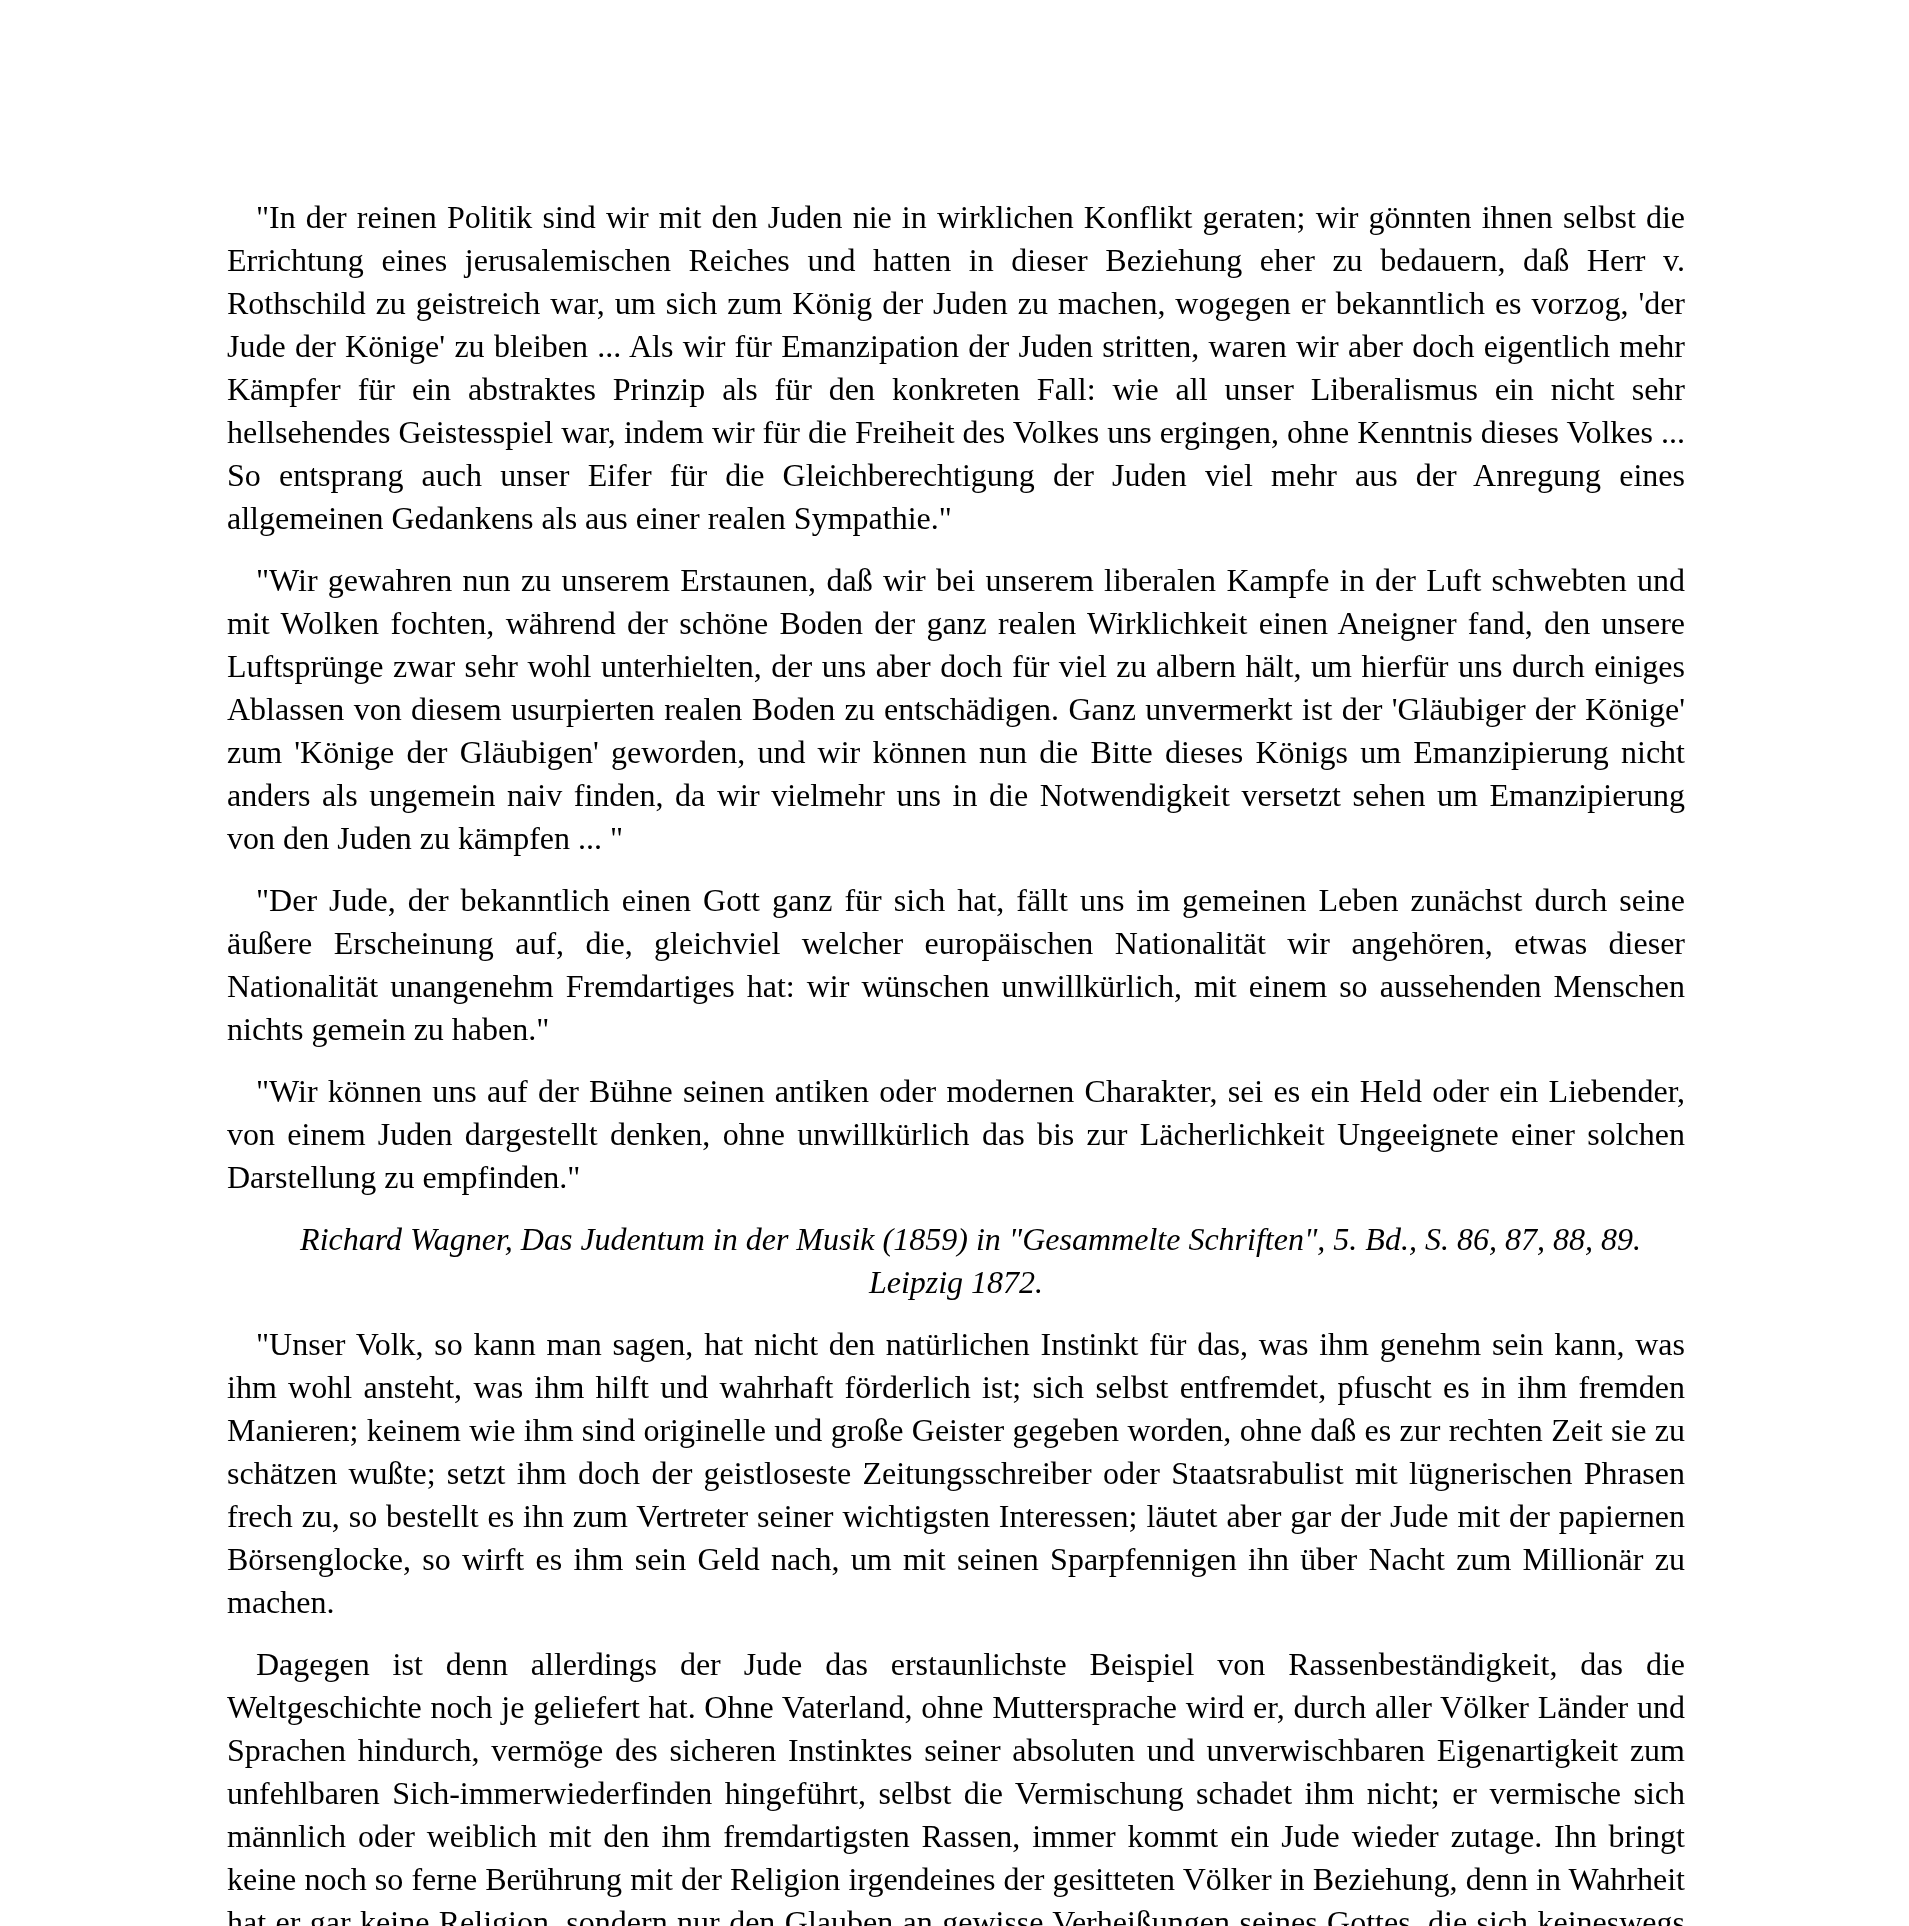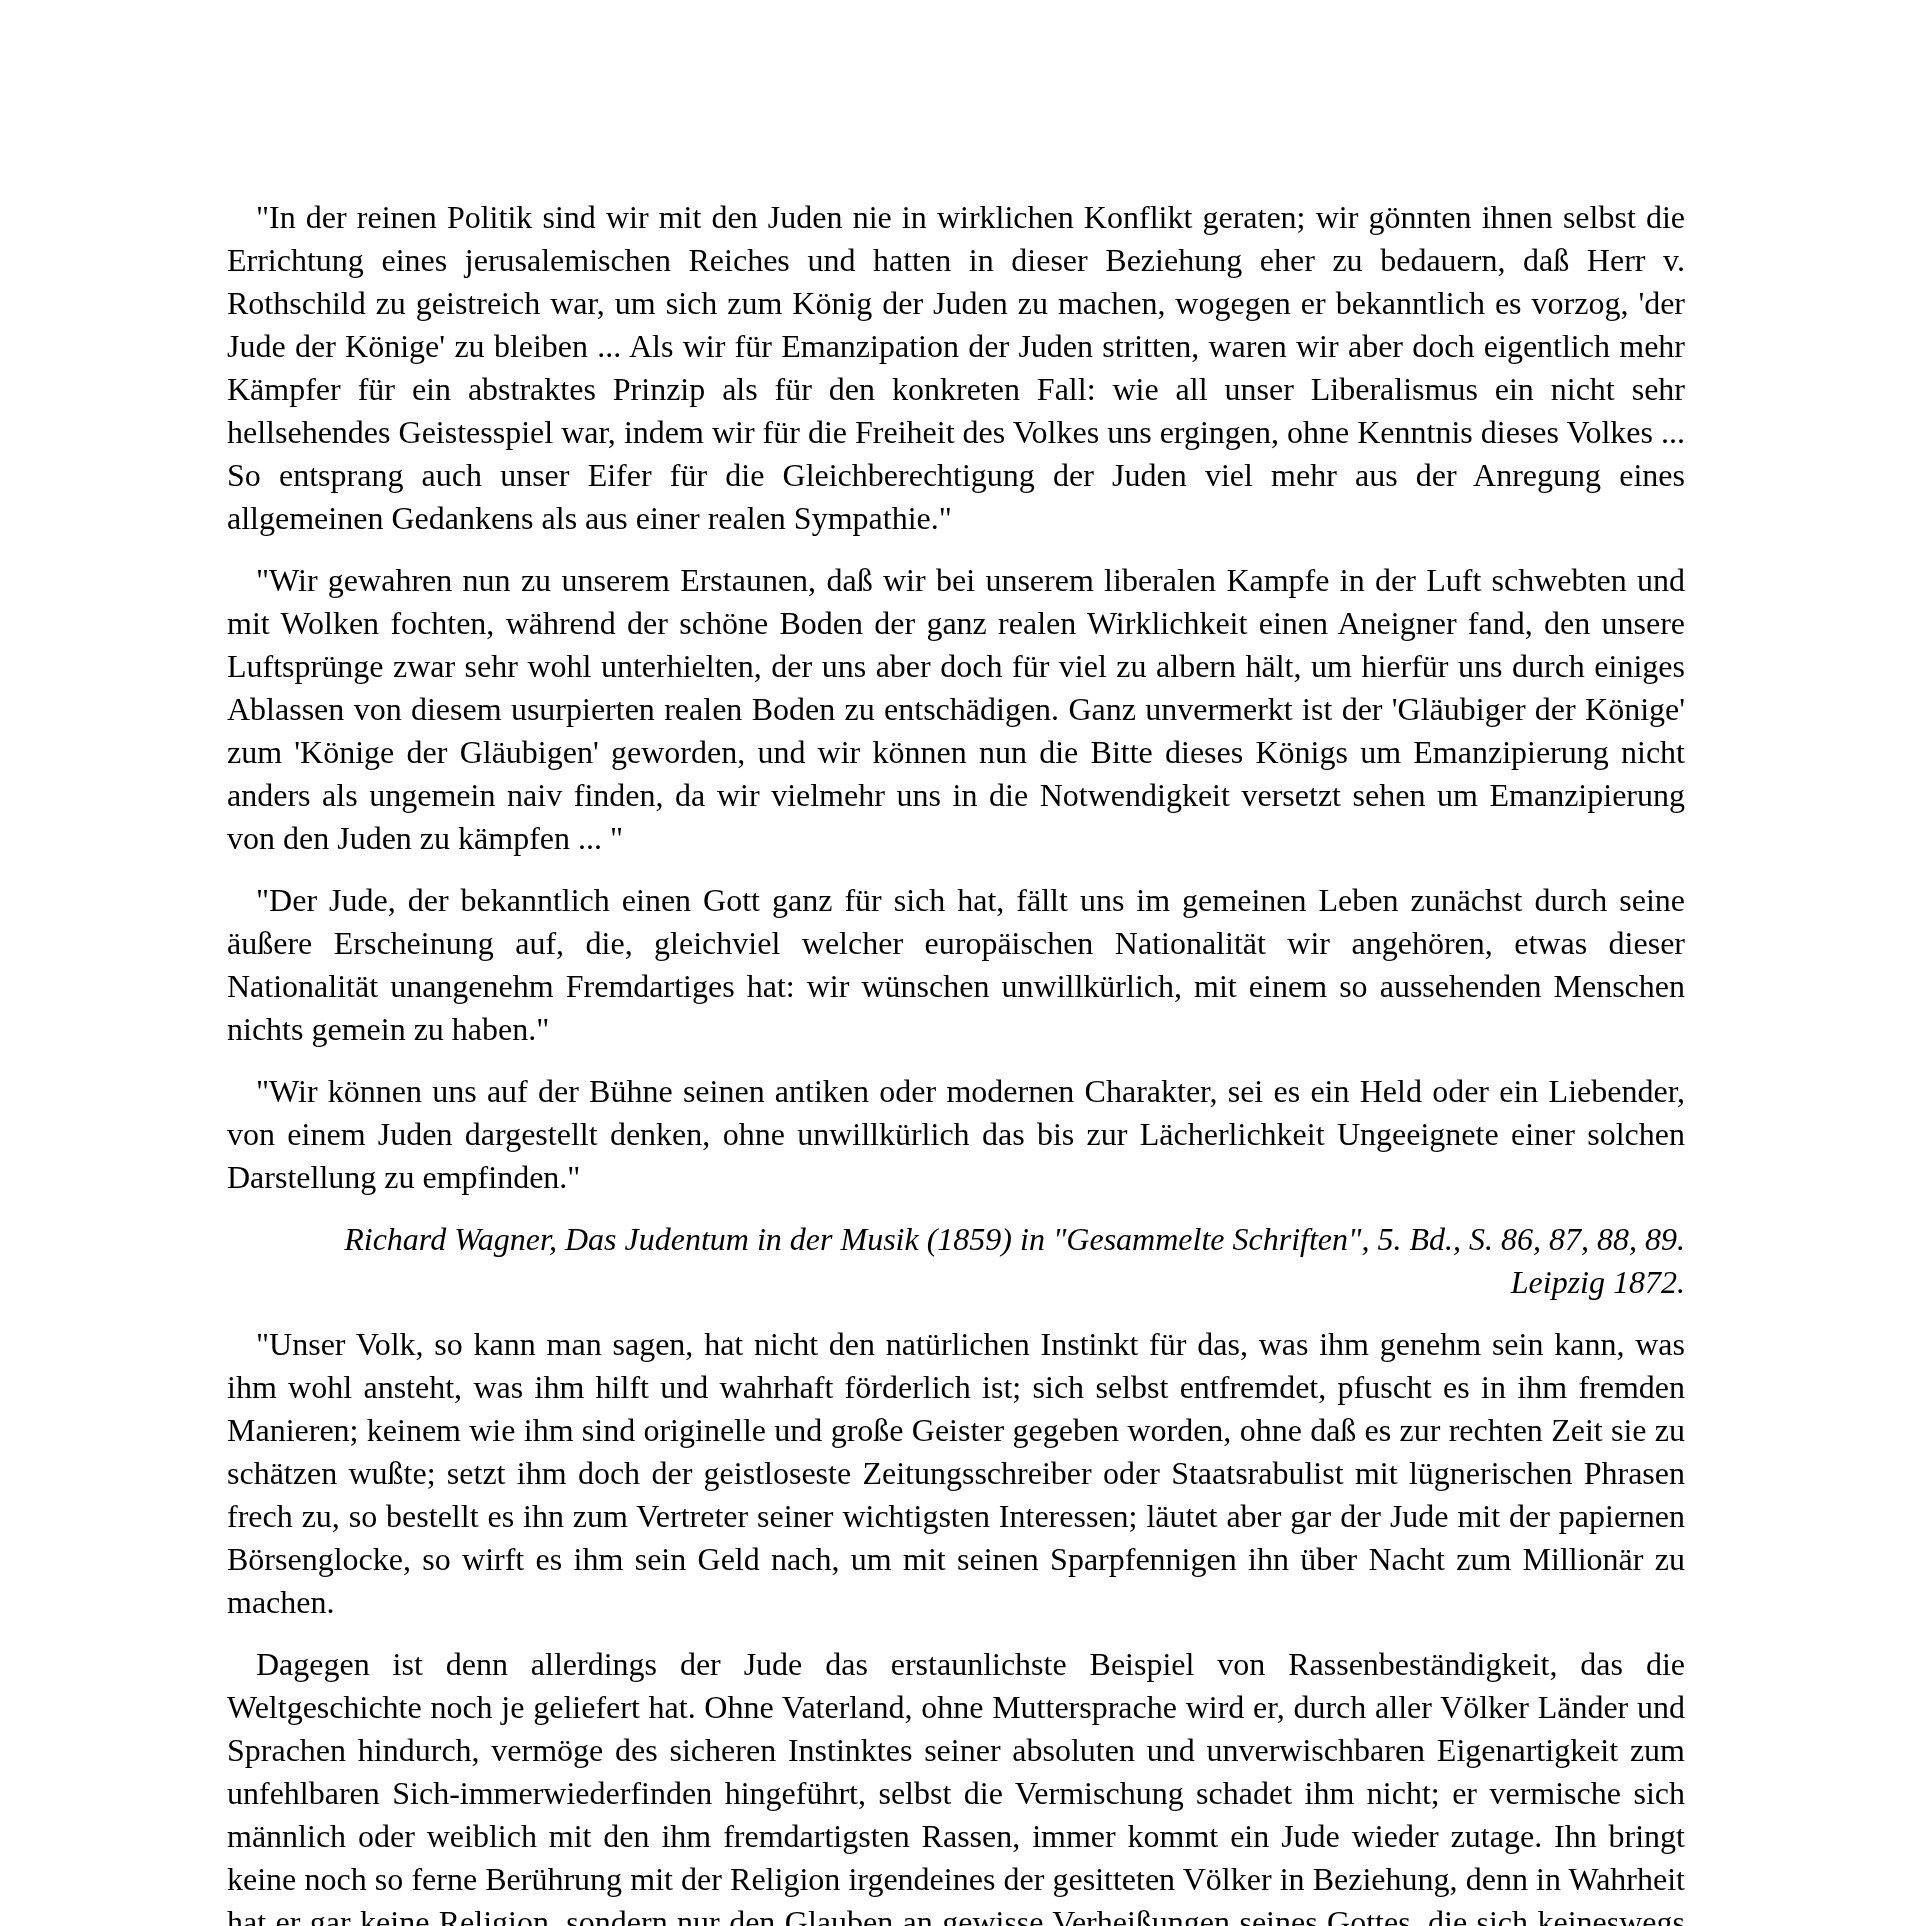--- a/index.html
+++ b/index.html
@@ -45,21 +45,21 @@
     word-spacing: 0px;
     hyphens: none;
   }
 
   .para + .para {
     margin-top: 19px;
   }
 
   .para.citation {
     font-style: italic;
-    text-align: right;
+    text-align: center;
   }
 </style>
 </head>
 <body>
 
 <div id="page">
 
   <div id="text-column">
 
     <p class="para">"In der reinen Politik sind wir mit den Juden nie in wirklichen Konflikt geraten; wir gönnten ihnen selbst die Errichtung eines jerusalemischen Reiches und hatten in dieser Beziehung eher zu bedauern, daß Herr v. Rothschild zu geistreich war, um sich zum König der Juden zu machen, wogegen er bekanntlich es vorzog, 'der Jude der Könige' zu bleiben ... Als wir für Emanzipation der Juden stritten, waren wir aber doch eigentlich mehr Kämpfer für ein abstraktes Prinzip als für den konkreten Fall: wie all unser Liberalismus ein nicht sehr hellsehendes Geistesspiel war, indem wir für die Freiheit des Volkes uns ergingen, ohne Kenntnis dieses Volkes ... So entsprang auch unser Eifer für die Gleichberechtigung der Juden viel mehr aus der Anregung eines allgemeinen Gedankens als aus einer realen Sympathie."</p>

